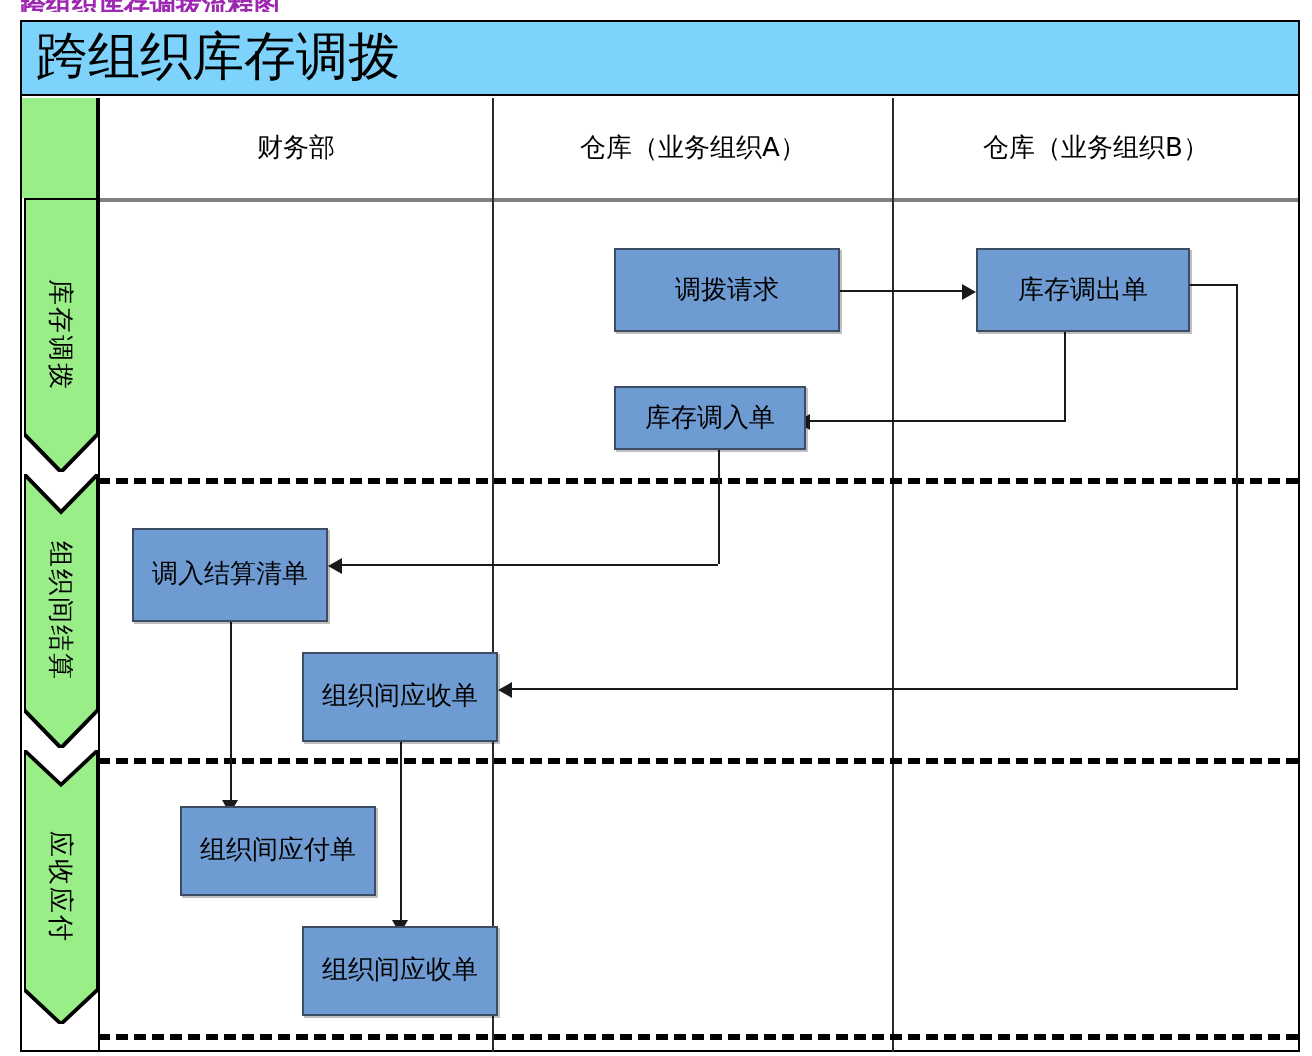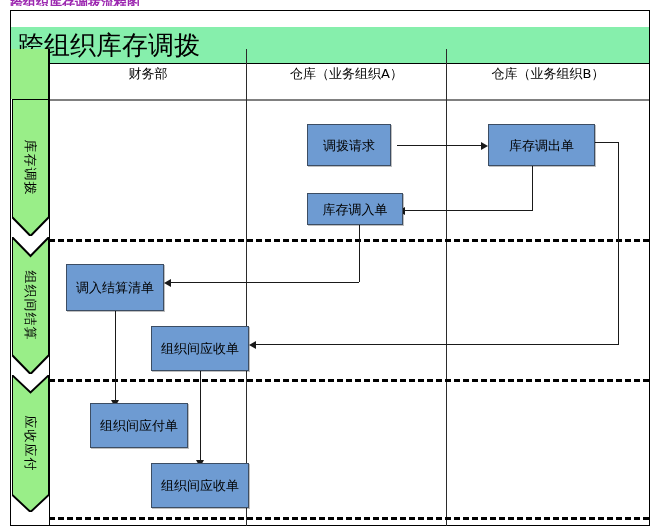--- a/index.html
+++ b/index.html
@@ -33,23 +33,23 @@
     left: 10px; top: 10px;
     width: 640px; height: 516px;
     border: 1px solid #000000;
     box-sizing: border-box;
     background: #ffffff;
   }
 
   
   #title-bar {
     position: absolute;
-    left: 0px; top: 16px;
+    left: 0px; top: 0px;
     width: 638px; height: 37px;
-    background: #86efac;
+    background: #7dd3fc;
     border-bottom: 1px solid #000000;
     box-sizing: border-box;
   }
   #title-text {
     position: absolute;
     left: 7px; top: 2px;
     font-size: 26px;
     line-height: 32px;
     color: #000000;
     white-space: nowrap;
@@ -261,21 +261,21 @@
   <div class="conn v" style="left:607px; top:131px; height:202px;"></div>
   <div class="conn h" style="left:243px; top:333px; width:365px;"></div>
   <div class="arrow left" style="left:238px; top:330px;"></div>
 
   <div class="conn v" style="left:104px; top:300px; height:92px;"></div>
   <div class="arrow down" style="left:100px; top:389px;"></div>
 
   <div class="conn v" style="left:189px; top:360px; height:92px;"></div>
   <div class="arrow down" style="left:185px; top:449px;"></div>
 
-  <div class="node" style="left:296px; top:113px; width:84px; height:42px;">调拨请求</div>
+  <div class="node" style="left:296px; top:113px; width:113px; height:42px;">调拨请求</div>
 
   <div class="node" style="left:477px; top:113px; width:107px; height:42px;">库存调出单</div>
 
   <div class="node" style="left:296px; top:182px; width:96px; height:32px;">库存调入单</div>
 
   <div class="node" style="left:55px; top:253px; width:98px; height:47px;">调入结算清单</div>
 
   <div class="node" style="left:140px; top:315px; width:98px; height:45px;">组织间应收单</div>
 
   <div class="node" style="left:55px; top:392px; width:98px; height:45px;margin-left:24px;">组织间应付单</div>

